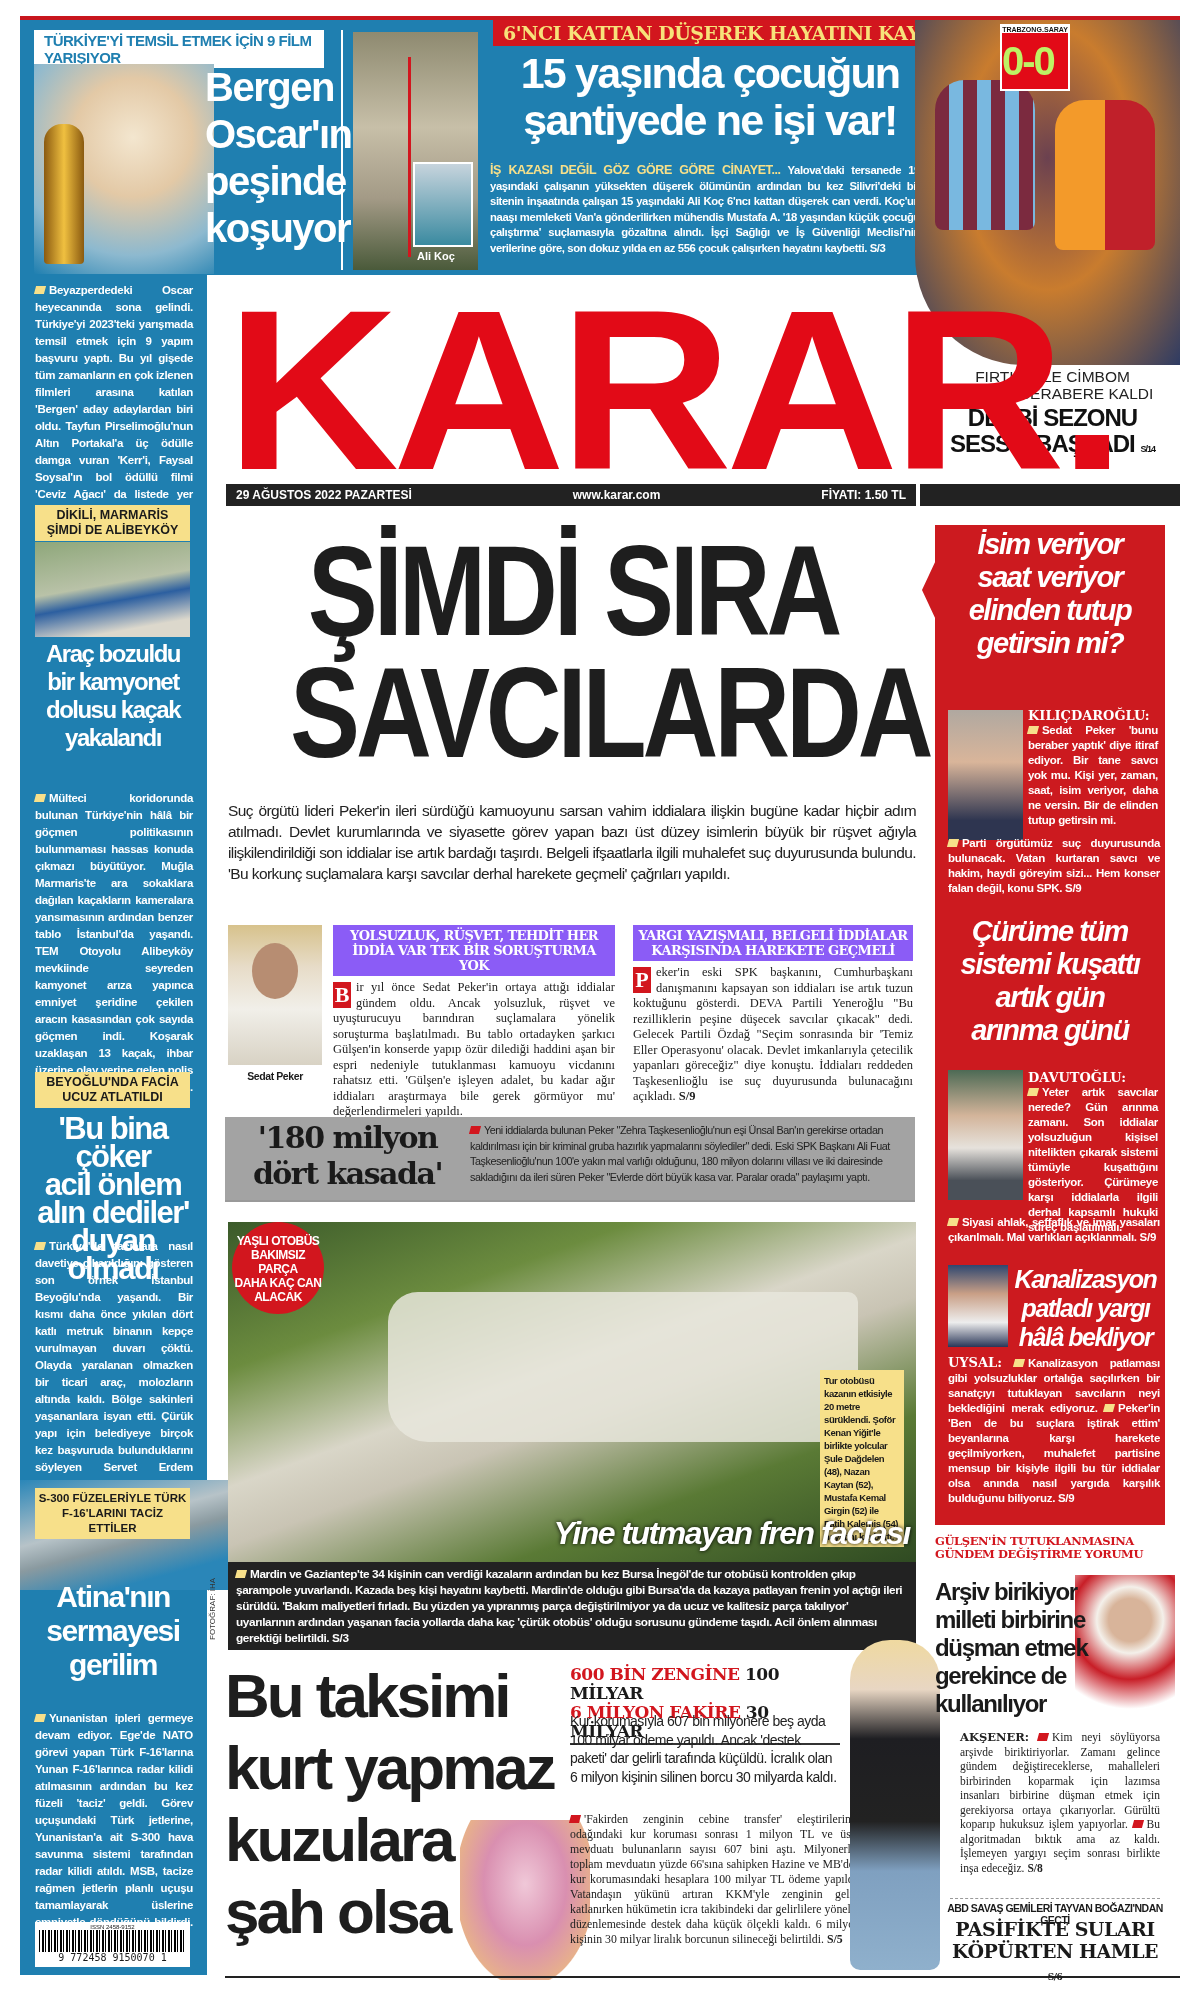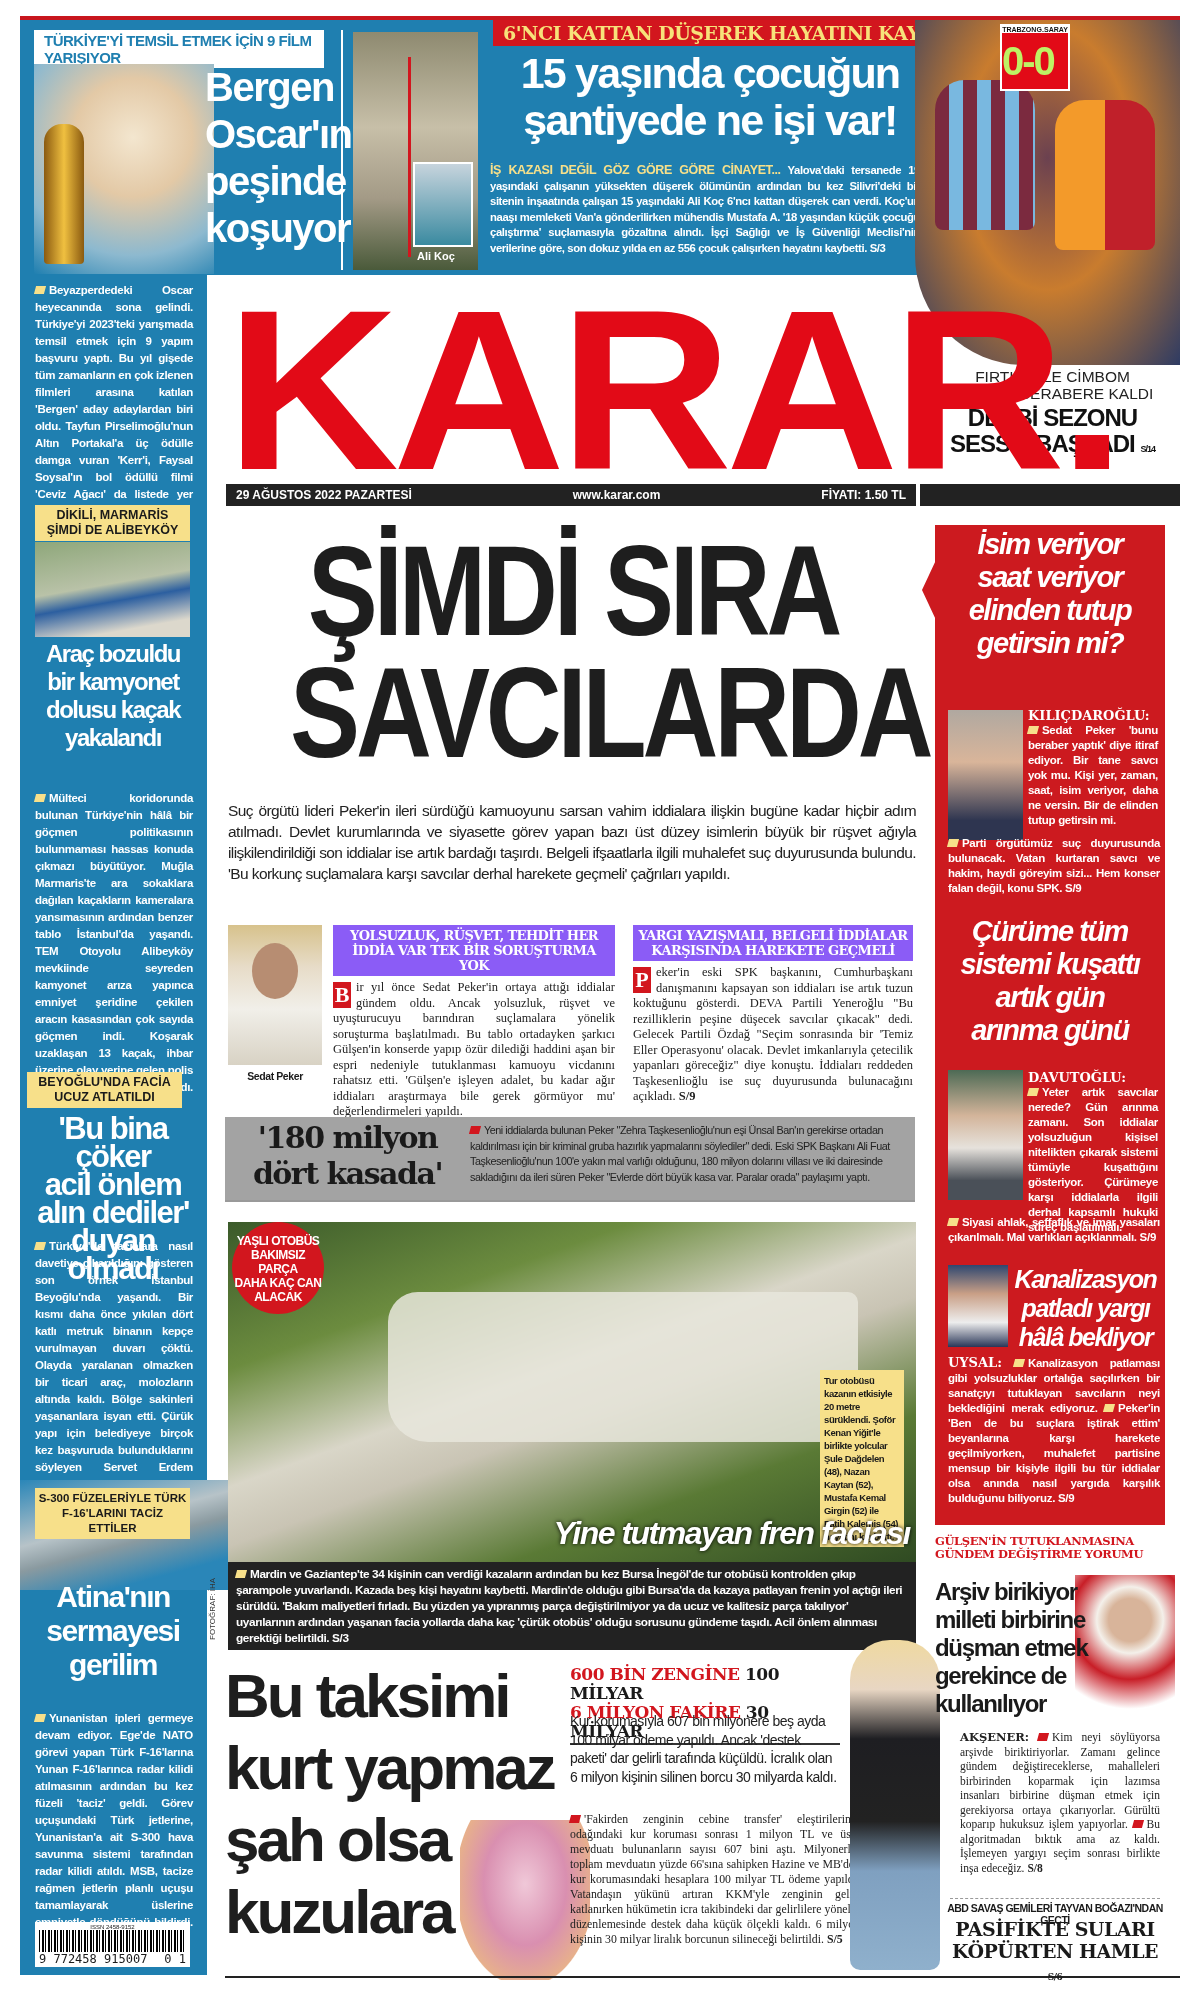--- a/index.html
+++ b/index.html
@@ -105,21 +105,21 @@
 </div>
 <div class="abs" style="left:35px;top:542px;width:155px;height:95px;background:linear-gradient(170deg,#8ea77a,#b9c2a8 45%,#2c5fa0 60%,#dcd8cc 85%)"></div>
 <div class="abs sb-head" style="left:28px;top:640px;width:170px;font-size:24px;line-height:28px">
   <div>Araç bozuldu</div>
   <div>bir kamyonet</div>
   <div>dolusu kaçak</div>
   <div>yakalandı</div>
 </div>
 <div class="abs sb-text" style="left:35px;top:790px;width:158px"><span class="bullet-y"></span><span>Mülteci koridorunda bulunan Türkiye'nin hâlâ bir göçmen politikasının bulunmaması hassas konuda çıkmazı büyütüyor. Muğla Marmaris'te ara sokaklara dağılan kaçakların kameralara yansımasının ardından benzer tablo İstanbul'da yaşandı. TEM Otoyolu Alibeyköy mevkiinde seyreden kamyonet arıza yapınca emniyet şeridine çekilen aracın kasasından çok sayıda göçmen indi. Koşarak uzaklaşan 13 kaçak, ihbar üzerine olay yerine gelen polis ekipleri tarafından yakalandı. S/7</span></div>
 
-<div class="abs yellowtag" style="left:27px;top:1072px;width:155px">
+<div class="abs yellowtag" style="left:35px;top:1072px;width:155px">
   <div>BEYOĞLU'NDA FACİA</div>
   <div>UCUZ ATLATILDI</div>
 </div>
 <div class="abs sb-head" style="left:28px;top:1115px;width:170px;font-size:31px;line-height:28px">
   <div>'Bu bina çöker</div>
   <div>acil önlem</div>
   <div>alın dediler'</div>
   <div>duyan olmadı</div>
 </div>
 <div class="abs sb-text" style="left:35px;top:1238px;width:158px"><span class="bullet-y"></span><span>Türkiye'de facialara nasıl davetiye çıkarıldığını gösteren son örnek İstanbul Beyoğlu'nda yaşandı. Bir kısmı daha önce yıkılan dört katlı metruk binanın kepçe vurulmayan duvarı çöktü. Olayda yaralanan olmazken bir ticari araç, molozların altında kaldı. Bölge sakinleri yaşananlara isyan etti. Çürük yapı için belediyeye birçok kez başvuruda bulunduklarını söyleyen Servet Erdem "Zabıta müdürlüğü bizi dinlemedi bile" dedi. S/3</span></div>
@@ -131,21 +131,21 @@
 </div>
 <div class="abs sb-head" style="left:28px;top:1580px;width:170px;font-size:30px;line-height:34px">
   <div>Atina'nın</div>
   <div>sermayesi</div>
   <div>gerilim</div>
 </div>
 <div class="abs sb-text" style="left:35px;top:1710px;width:158px"><span class="bullet-y"></span><span>Yunanistan ipleri germeye devam ediyor. Ege'de NATO görevi yapan Türk F-16'larına Yunan F-16'larınca radar kilidi atılmasının ardından bu kez füzeli 'taciz' geldi. Görev uçuşundaki Türk jetlerine, Yunanistan'a ait S-300 hava savunma sistemi tarafından radar kilidi atıldı. MSB, tacize rağmen jetlerin planlı uçuşu tamamlayarak üslerine emniyetle döndüğünü bildirdi. S/8</span></div>
 <div class="abs" style="left:35px;top:1922px;width:155px;height:45px;background:#fff;padding:2px 4px">
   <div style="font-size:6px;text-align:center">ISSN 2458-9152</div>
   <div style="height:22px;background:repeating-linear-gradient(90deg,#000 0 1px,#fff 1px 3px,#000 3px 5px,#fff 5px 6px)"></div>
-  <div style="font-size:12px;font-family:'DejaVu Sans Mono',monospace;display:flex;justify-content:space-between">
+  <div style="font-size:10px;font-family:'DejaVu Sans Mono',monospace;display:flex;justify-content:center">
     <span>9 772458 915007</span>
     <span>0 1</span>
   </div>
 </div>
 
 <div class="abs mainhead">
   <div>ŞİMDİ SIRA</div>
   <div>SAVCILARDA</div>
 </div>
 <div class="abs lead">Suç örgütü lideri Peker'in ileri sürdüğü kamuoyunu sarsan vahim iddialara ilişkin bugüne kadar hiçbir adım atılmadı. Devlet kurumlarında ve siyasette görev yapan bazı üst düzey isimlerin büyük bir rüşvet ağıyla ilişkilendirildiği son iddialar ise artık bardağı taşırdı. Belgeli ifşaatlarla ilgili muhalefet suç duyurusunda bulundu. 'Bu korkunç suçlamalara karşı savcılar derhal harekete geçmeli' çağrıları yapıldı.</div>
@@ -186,22 +186,22 @@
   <div>ALACAK</div>
 </div>
 <div class="abs" style="left:820px;top:1370px;width:84px;background:#f7e08a;font-size:9.5px;line-height:13px;padding:4px;font-weight:bold;letter-spacing:-0.4px">Tur otobüsü kazanın etkisiyle 20 metre sürüklendi. Şoför Kenan Yiğit'le birlikte yolcular Şule Dağdelen (48), Nazan Kaytan (52), Mustafa Kemal Girgin (52) ile Fatih Kalemiş (54) hayatını kaybetti.</div>
 <div class="abs" style="left:530px;top:1515px;width:380px;color:#fff;font-weight:bold;font-style:italic;font-size:32px;text-align:right;letter-spacing:-1.5px;text-shadow:0 0 4px #000">Yine tutmayan fren faciası</div>
 <div class="abs buscap"><span class="bullet-y"></span><span>Mardin ve Gaziantep'te 34 kişinin can verdiği kazaların ardından bu kez Bursa İnegöl'de tur otobüsü kontrolden çıkıp şarampole yuvarlandı. Kazada beş kişi hayatını kaybetti. Mardin'de olduğu gibi Bursa'da da kazaya patlayan frenin yol açtığı ileri sürüldü. 'Bakım maliyetleri fırladı. Bu yüzden ya yıpranmış parça değiştirilmiyor ya da ucuz ve kalitesiz parça takılıyor' uyarılarının ardından yaşanan facia yollarda daha kaç 'çürük otobüs' olduğu sorusunu gündeme taşıdı. Acil önlem alınması gerektiği belirtildi. S/3</span></div>
 <div class="abs" style="left:208px;top:1640px;font-size:8px;transform:rotate(-90deg);transform-origin:left top;white-space:nowrap;color:#333">FOTOĞRAF: İHA</div>
 
 <div class="abs" style="left:225px;top:1660px;width:330px;font-weight:900;font-size:62px;line-height:72px;letter-spacing:-3px;color:#1e1e1e">
   <div>Bu taksimi</div>
   <div>kurt yapmaz</div>
+  <div>kuzulara</div>
   <div>şah olsa</div>
-  <div>kuzulara</div>
 </div>
 <div class="abs" style="left:460px;top:1820px;width:130px;height:160px;background:radial-gradient(ellipse at 50% 40%,#f0c8d8 0%,#d98fb0 45%,#e7b08c 75%,transparent 76%)"></div>
 <div class="abs" style="left:570px;top:1665px;width:270px;font-family:'DejaVu Serif',serif;font-weight:bold;font-size:17px;line-height:19px;letter-spacing:-0.5px;border-bottom:2px solid #333;padding-bottom:2px">
   <div><span style="color:#d2161e">600 BİN ZENGİNE</span> <span>100 MİLYAR</span></div>
   <div><span style="color:#d2161e">6 MİLYON FAKİRE</span> <span>30 MİLYAR</span></div>
 </div>
 <div class="abs" style="left:570px;top:1712px;width:270px;font-size:14px;line-height:18.5px;letter-spacing:-0.5px;color:#222">Kur korumasıyla 607 bin milyonere beş ayda 100 milyar ödeme yapıldı. Ancak 'destek paketi' dar gelirli tarafında küçüldü. İcralık olan 6 milyon kişinin silinen borcu 30 milyarda kaldı.</div>
 <div class="abs serif" style="left:570px;top:1812px;width:290px;font-size:11.8px;line-height:15px"><span class="bullet-r"></span><span>'Fakirden zenginin cebine transfer' eleştirilerinin odağındaki kur koruması sonrası 1 milyon TL ve üstü mevduatı bulunanların sayısı 607 bini aştı. Milyonerler toplam mevduatın yüzde 66'sına sahipken Hazine ve MB'den kur korumasındaki hesaplara 100 milyar TL ödeme yapıldı. Vatandaşın yükünü artıran KKM'yle zenginin geliri katlanırken hükümetin icra takibindeki dar gelirlilere yönelik düzenlemesinde destek daha küçük ölçekli kaldı. 6 milyon kişinin 30 milyar liralık borcunun silineceği belirtildi.</span> <b>S/5</b></div>
 <div class="abs" style="left:225px;top:1976px;width:955px;height:2px;background:#222"></div>
 

